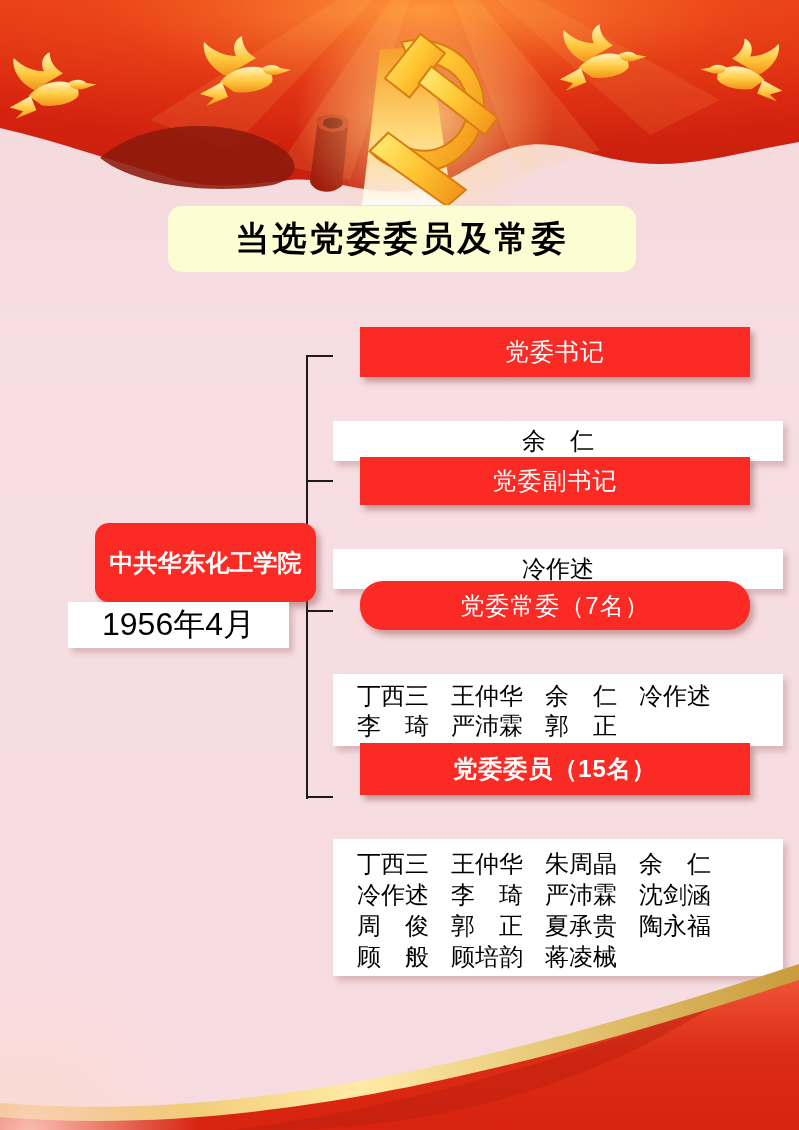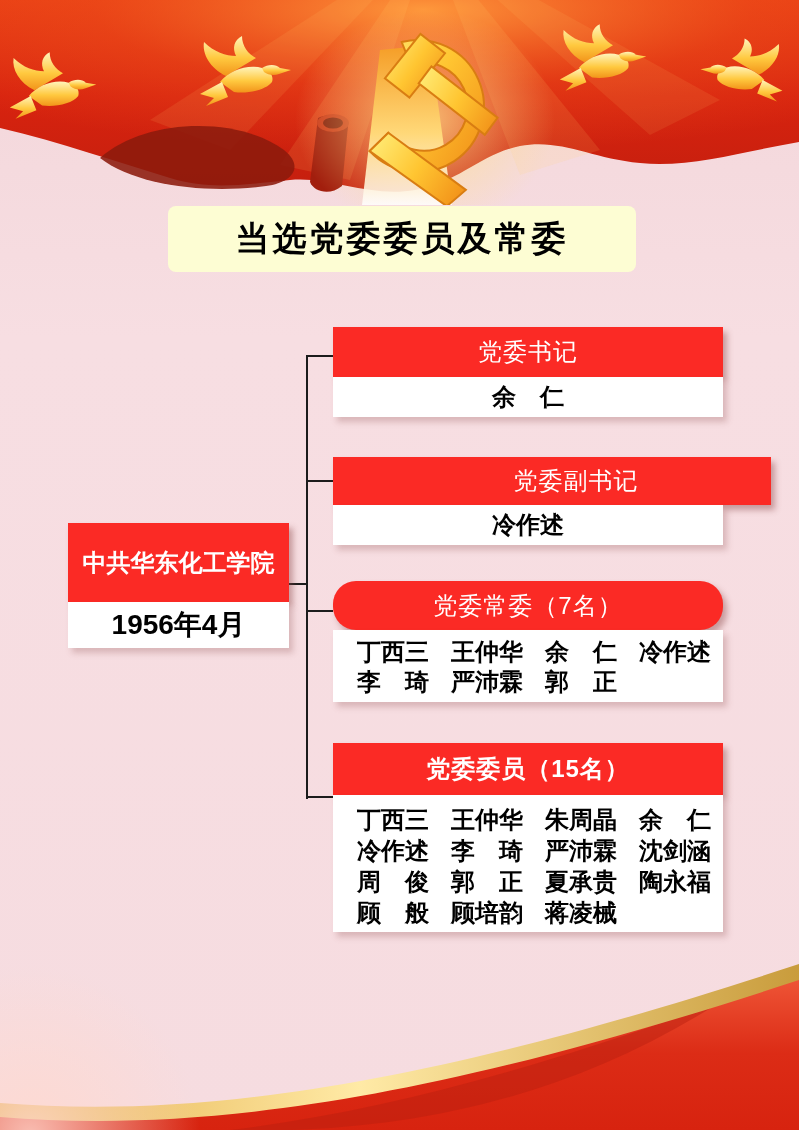--- a/index.html
+++ b/index.html
@@ -9,67 +9,68 @@
     overflow:hidden;
     background:linear-gradient(180deg,#f3d6da 0%,#f7dee2 30%,#f6dce0 100%);
     font-family:"Liberation Sans","DejaVu Sans",sans-serif;
   }
   svg{display:block;}
   .banner{position:absolute;left:0;top:0;}
   .bottom-wave{position:absolute;left:0;top:940px;}
 
   .title-box{
     position:absolute;left:168px;top:206px;width:468px;height:66px;
-    background:#fdfdd3;border-radius:8px;
+    background:#fdfdd3;border-radius:14px;
     display:flex;align-items:center;justify-content:center;
   }
   .title-box span{
     font-size:34px;font-weight:700;color:#000;letter-spacing:3px;
   }
 
   .line{position:absolute;background:#1c1c1c;}
   .v-line{left:306px;top:356px;width:2px;height:443px;}
   .branch-1{left:306px;top:355px;width:27px;height:2px;}
   .branch-2{left:306px;top:480px;width:27px;height:2px;}
   .branch-3{left:306px;top:610px;width:27px;height:2px;}
   .branch-4{left:306px;top:796px;width:27px;height:2px;}
   .root-line{left:289px;top:583px;width:17px;height:2px;}
 
   .red-box{
     background:#fb2a25;color:#fff;
     box-shadow:4px 5px 6px rgba(140,70,70,.45);
+    margin-left:27px;
   }
   .white-box{
     background:#fff;color:#000;
     box-shadow:4px 5px 6px rgba(150,90,90,.30);
   }
 
   .root-red{
     position:absolute;left:68px;top:523px;width:221px;height:79px;
     display:flex;flex-direction:column;align-items:center;justify-content:center;
-    font-size:24px;font-weight:600;line-height:31px;text-align:center;
+    font-size:24px;font-weight:600;line-height:31px;text-align:center;border-radius:14px;
   }
   .root-date{
     position:absolute;left:68px;top:602px;width:221px;height:46px;
     display:flex;align-items:center;justify-content:center;
-    font-size:28px;font-weight:700;
+    font-size:32px;font-weight:400;
   }
 
   .sec-header{
     position:absolute;left:333px;width:390px;
     display:flex;align-items:center;justify-content:center;
     font-size:24px;font-weight:400;letter-spacing:1px;
   }
   .sec-body{
-    position:absolute;left:333px;width:390px;
-    font-size:24px;font-weight:700;color:#000;
+    position:absolute;left:333px;width:450px;
+    font-size:24px;font-weight:400;color:#000;margin-top:44px;
   }
   .sec-body.single{display:flex;align-items:center;justify-content:center;}
   .h1{top:327px;height:50px;}  .b1{top:377px;height:40px;}
-  .h2{top:457px;height:48px;padding-left:48px;}  .b2{top:505px;height:40px;}
+  .h2{top:457px;height:48px;}  .b2{top:505px;height:40px;}
   .h3{top:581px;height:49px;border-radius:23px;}  .b3{top:630px;height:72px;padding-top:7px;box-sizing:border-box;}
   .h4{top:743px;height:52px;font-weight:bold;}  .b4{top:795px;height:137px;padding-top:9px;box-sizing:border-box;}
 
   .member-row{
     display:flex;gap:22px;justify-content:flex-start;
     padding-left:24px;line-height:30px;
   }
   .b4 .member-row{line-height:31px;}
   .member{white-space:pre;display:inline-block;min-width:72px;}
 </style>

